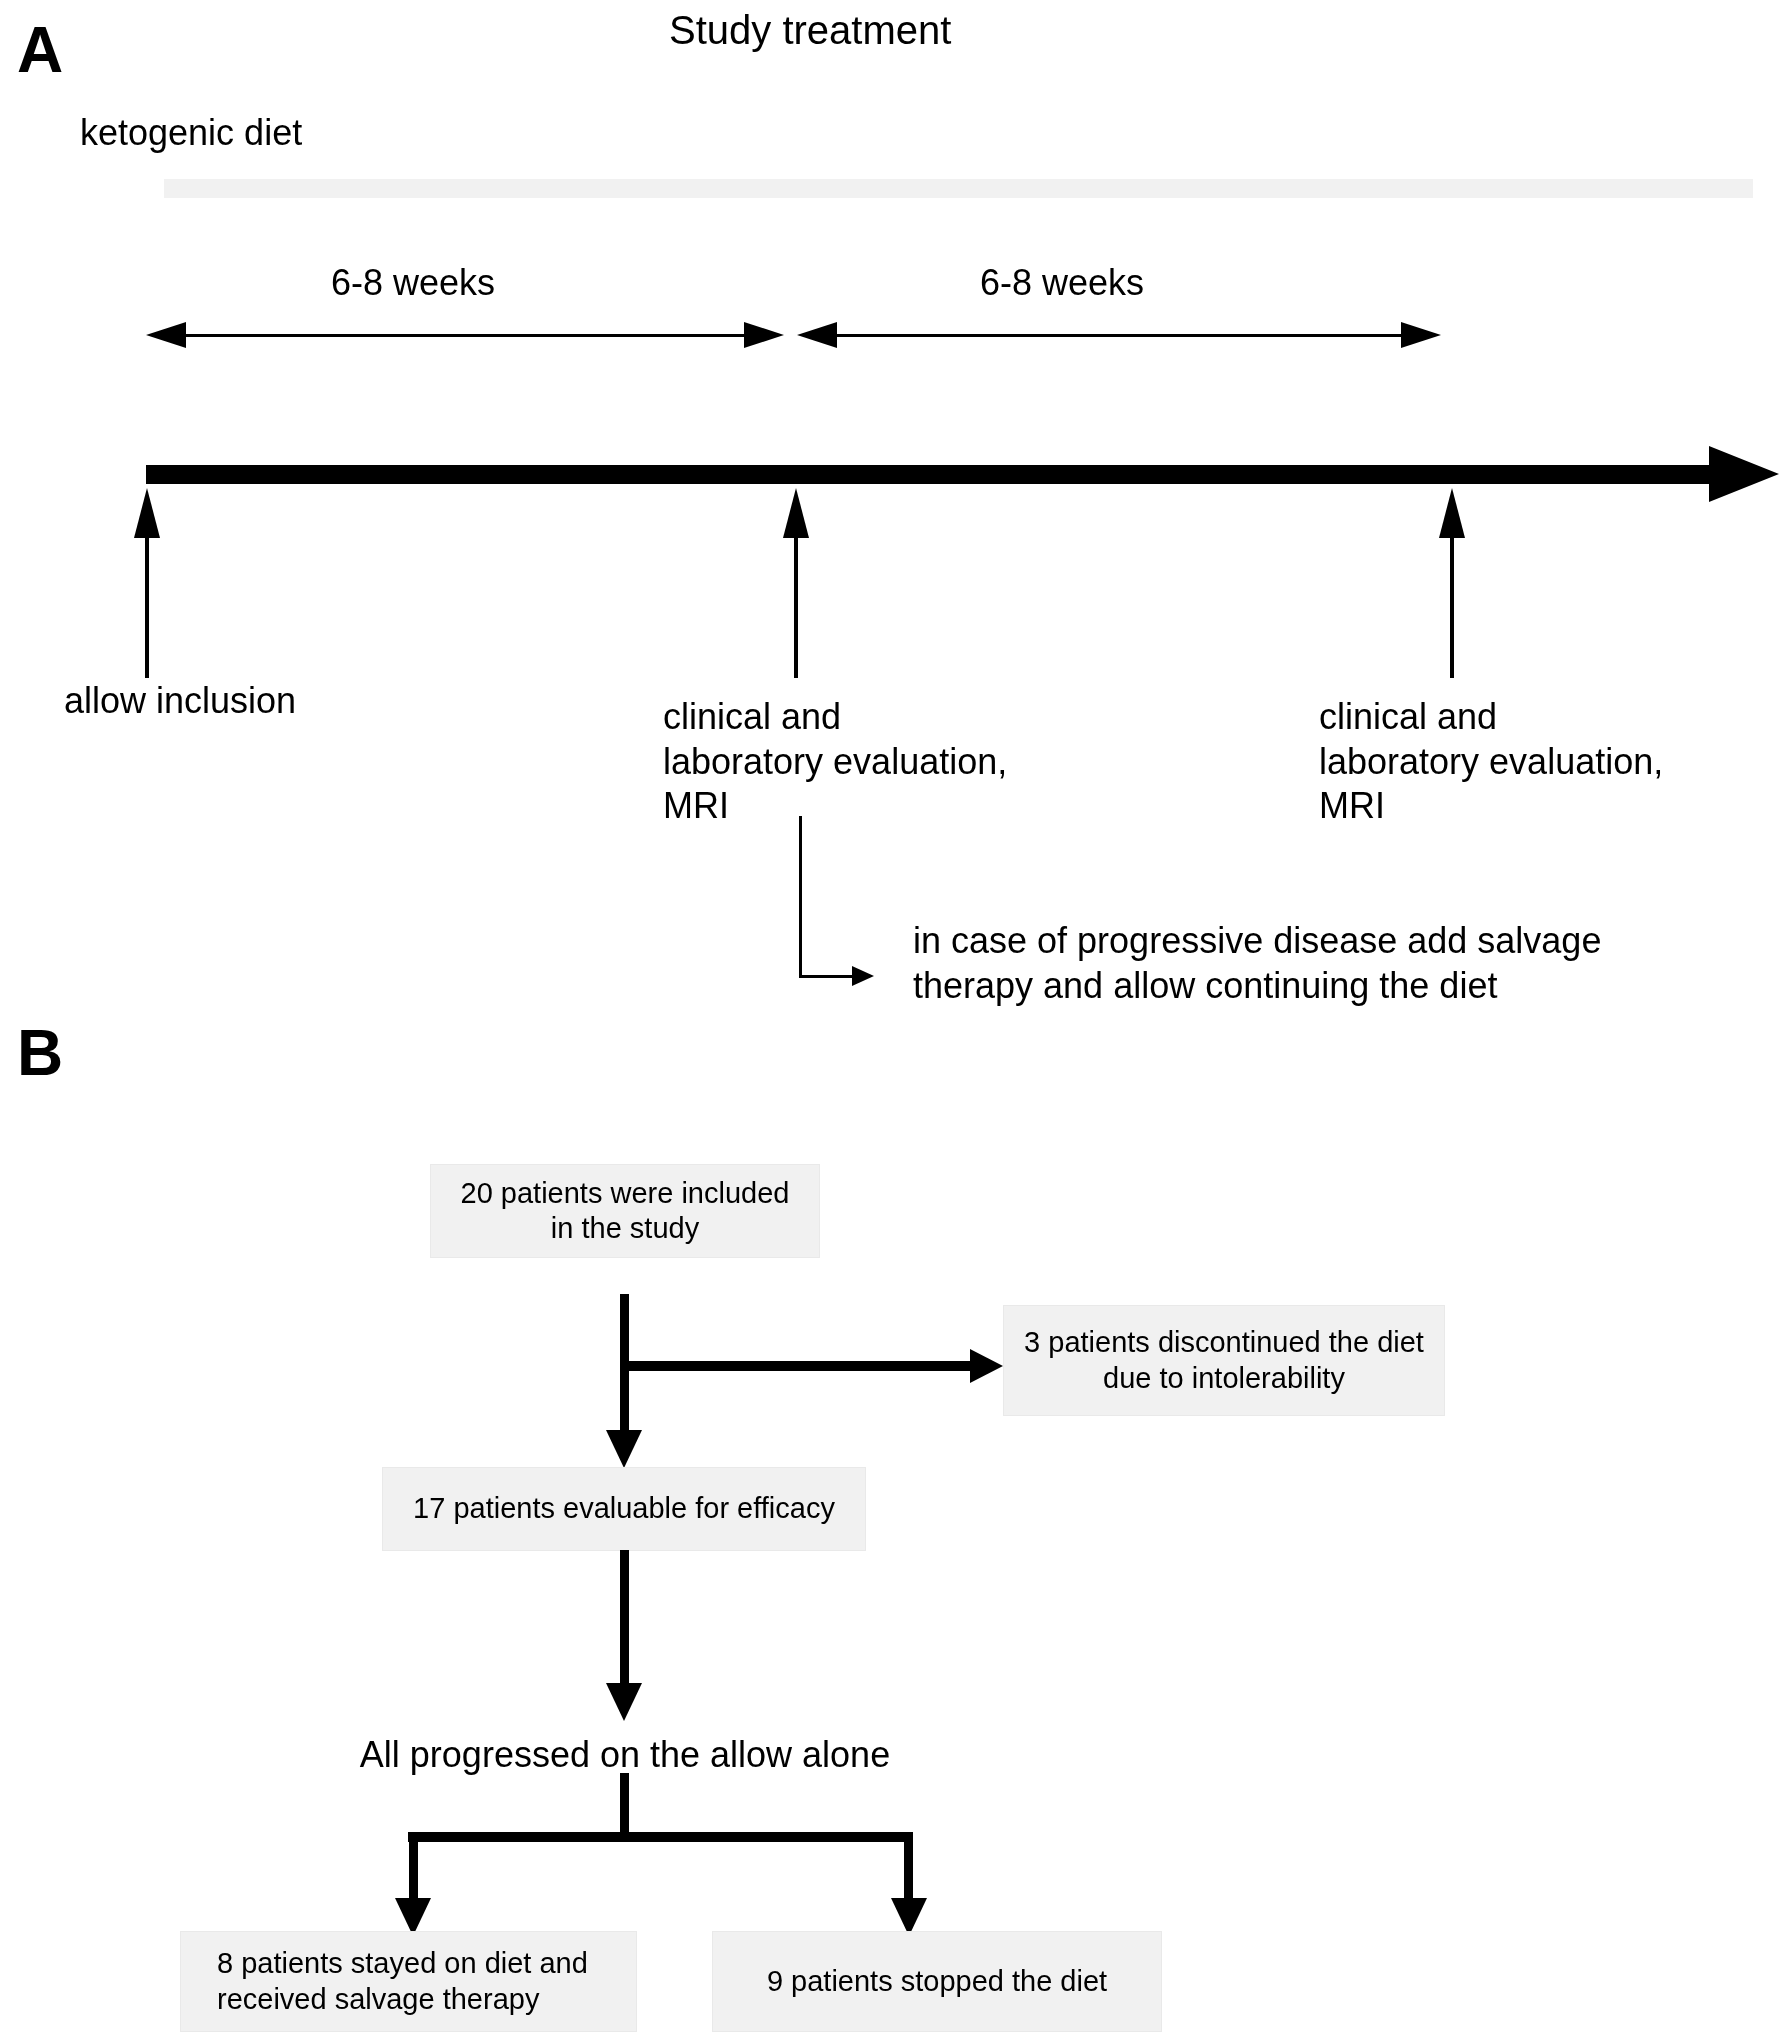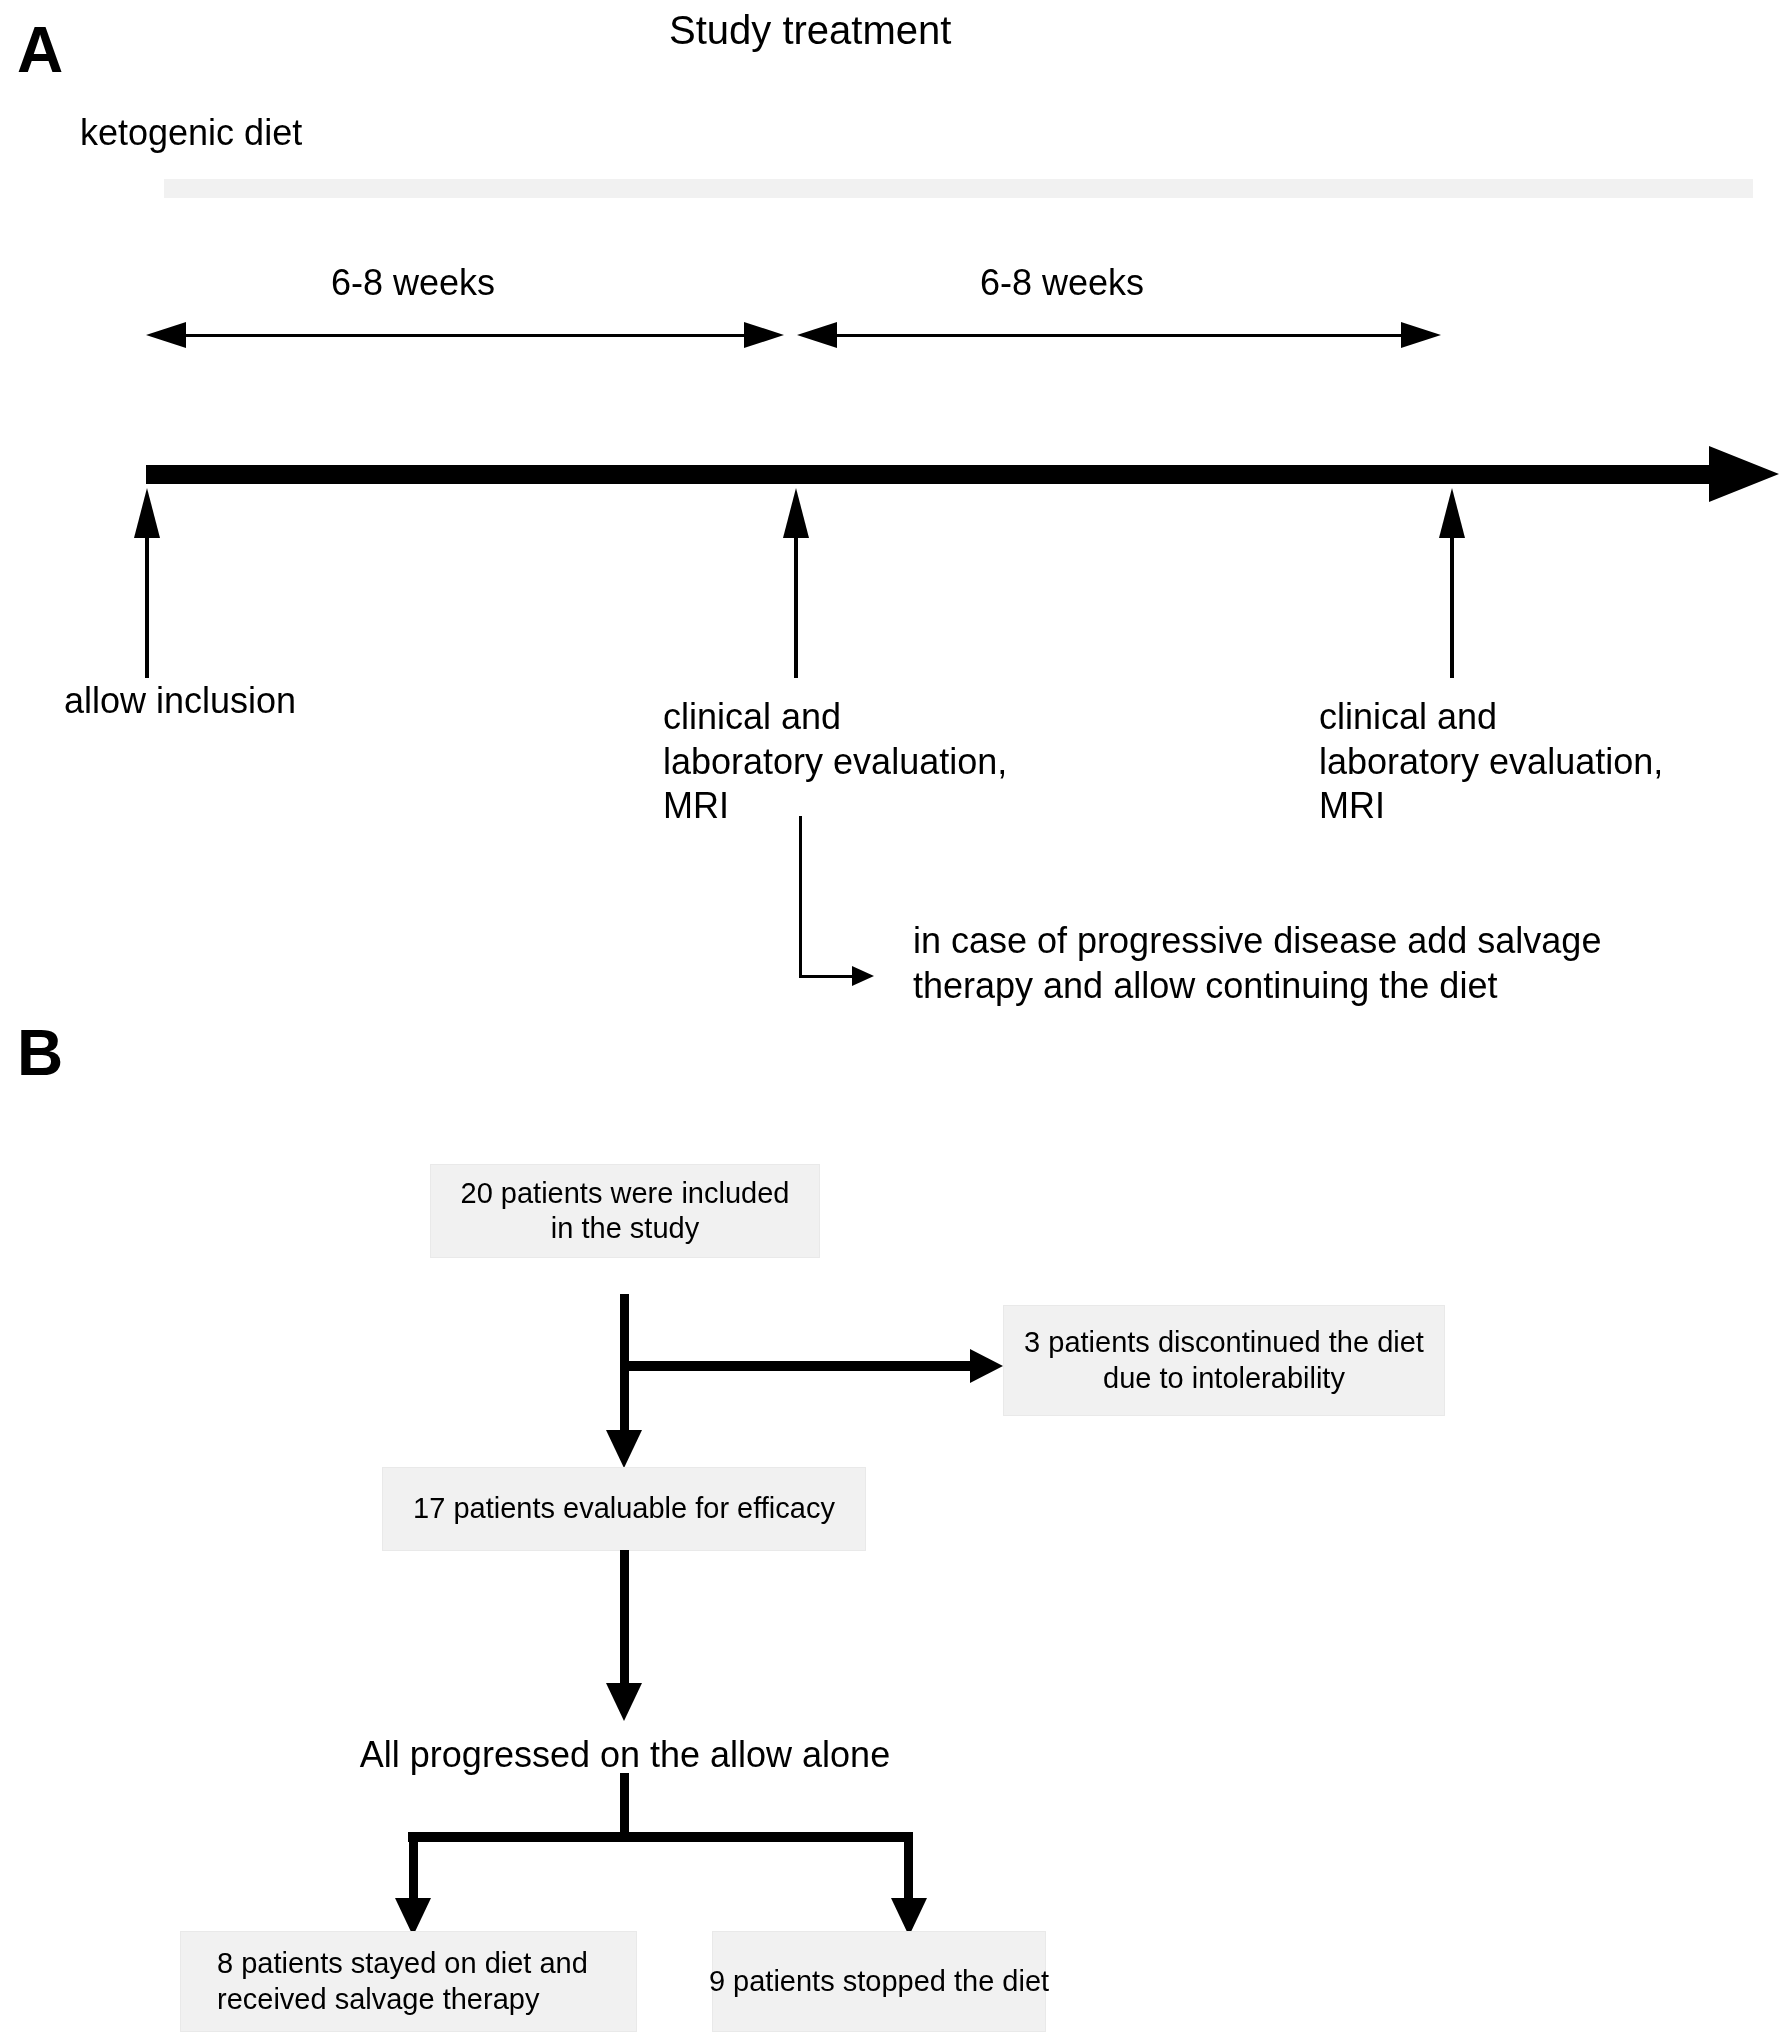--- a/index.html
+++ b/index.html
@@ -151,17 +151,17 @@
 
     <div class="vline" style="left:409px;top:1832px;width:9px;height:70px;"></div>
     <div class="tri tri-down" style="left:395px;top:1898px;"></div>
 
     <div class="vline" style="left:904px;top:1832px;width:9px;height:70px;"></div>
     <div class="tri tri-down" style="left:891px;top:1898px;"></div>
 
     <div class="fbox leftalign" style="left:180px;top:1931px;width:457px;height:101px;">8 patients stayed on diet and
 received salvage therapy</div>
 
-    <div class="fbox" style="left:712px;top:1931px;width:334px;height:101px;">9 patients stopped the diet</div>
+    <div class="fbox" style="left:712px;top:1931px;width:450px;height:101px;">9 patients stopped the diet</div>
   </div>
 
 </div>
 
 
 </body></html>

